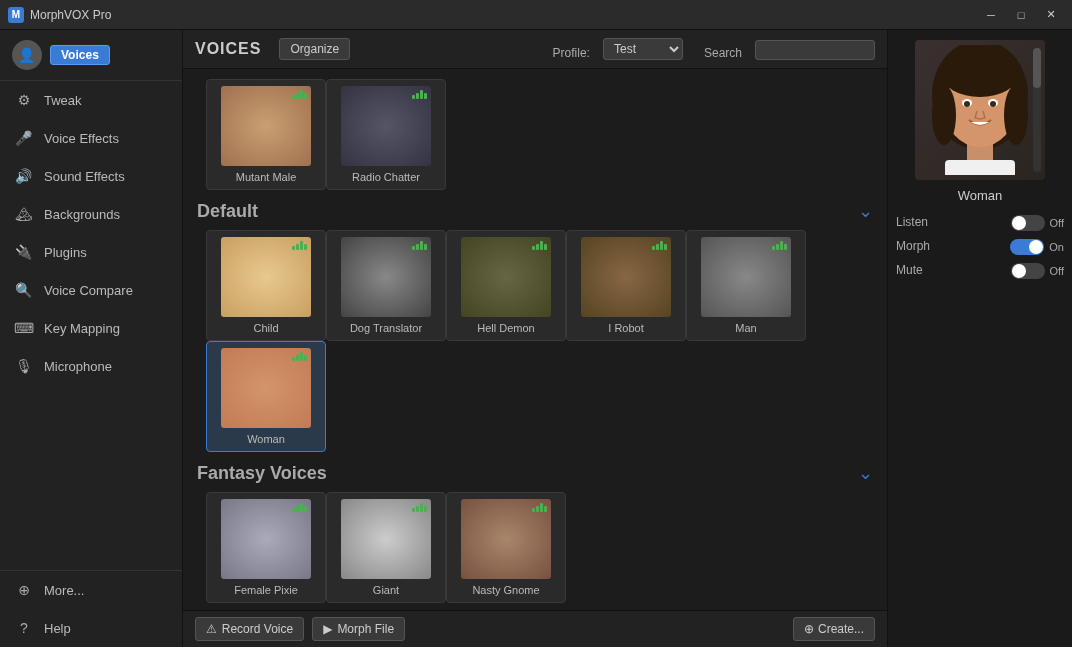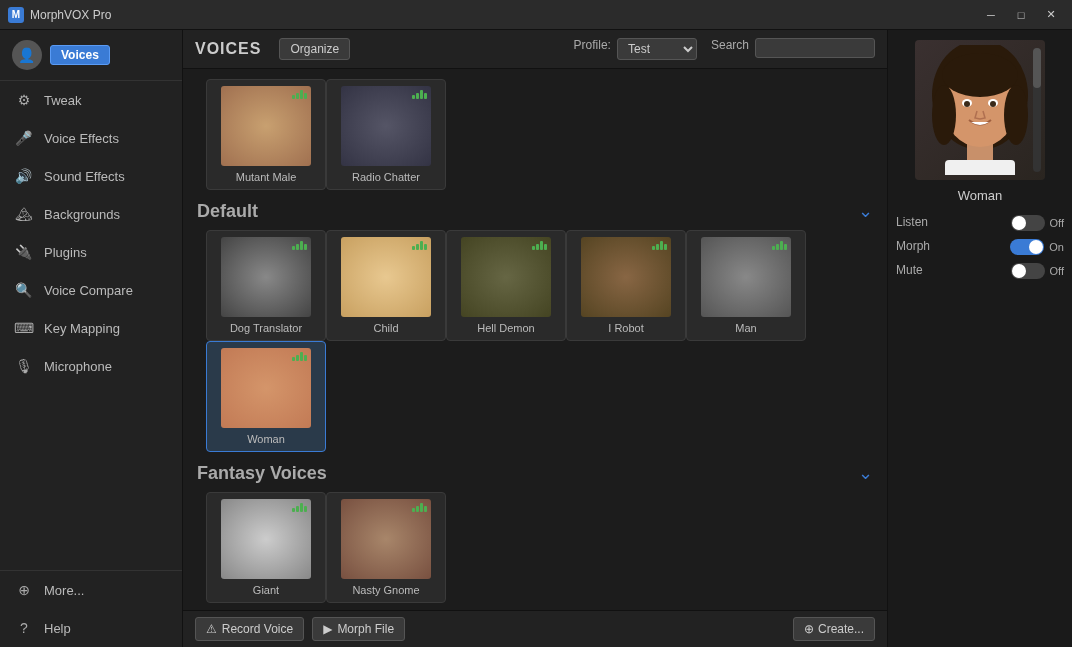--- a/index.html
+++ b/index.html
@@ -134,21 +134,21 @@
       background: #3a3a3a;
       border: 1px solid #555;
       color: #ccc;
       font-size: 12px;
       padding: 3px 10px;
       border-radius: 3px;
       cursor: pointer;
       text-align: right;
     }
     .profile-section {
-      display: flex; align-items: flex-start; gap: 6px; margin-left: auto;
+      display: flex; align-items: flex-end; gap: 13px; margin-left: auto;
     }
     .profile-label { font-size: 12px; color: #aaa; }
     .profile-select {
       background: #3a3a3a;
       border: 1px solid #555;
       color: #ccc;
       font-size: 12px;
       padding: 2px 6px;
       border-radius: 3px;
       cursor: pointer;
@@ -495,40 +495,40 @@
         </div>
 
       <div id="sections-container">
           <div>
             <div class="section-header">
     <span class="section-title">Default</span>
     <span class="section-collapse">⌄</span>
   </div>
             <div class="voice-grid">
               <div class="voice-card">
+      <div class="voice-card-img img-child">
+        <div class="voice-signal">
+    <div class="signal-bar" style="height:4px"></div>
+    <div class="signal-bar" style="height:6px"></div>
+    <div class="signal-bar" style="height:9px"></div>
+    <div class="signal-bar" style="height:6px"></div>
+  </div>
+      </div>
+      <span class="voice-name">Child</span>
+    </div>
+              <div class="voice-card">
       <div class="voice-card-img img-dog">
         <div class="voice-signal">
     <div class="signal-bar" style="height:4px"></div>
     <div class="signal-bar" style="height:6px"></div>
     <div class="signal-bar" style="height:9px"></div>
     <div class="signal-bar" style="height:6px"></div>
   </div>
       </div>
       <span class="voice-name">Dog Translator</span>
-    </div>
-              <div class="voice-card">
-      <div class="voice-card-img img-child">
-        <div class="voice-signal">
-    <div class="signal-bar" style="height:4px"></div>
-    <div class="signal-bar" style="height:6px"></div>
-    <div class="signal-bar" style="height:9px"></div>
-    <div class="signal-bar" style="height:6px"></div>
-  </div>
-      </div>
-      <span class="voice-name">Child</span>
     </div>
               <div class="voice-card">
       <div class="voice-card-img img-demon">
         <div class="voice-signal">
     <div class="signal-bar" style="height:4px"></div>
     <div class="signal-bar" style="height:6px"></div>
     <div class="signal-bar" style="height:9px"></div>
     <div class="signal-bar" style="height:6px"></div>
   </div>
       </div>
@@ -568,20 +568,31 @@
       <span class="voice-name">Woman</span>
     </div>
             </div>
           </div>
           <div>
             <div class="section-header">
     <span class="section-title">Fantasy Voices</span>
     <span class="section-collapse">⌄</span>
   </div>
             <div class="voice-grid">
+              <div class="voice-card">
+      <div class="voice-card-img img-pixie">
+        <div class="voice-signal">
+    <div class="signal-bar" style="height:4px"></div>
+    <div class="signal-bar" style="height:6px"></div>
+    <div class="signal-bar" style="height:9px"></div>
+    <div class="signal-bar" style="height:6px"></div>
+  </div>
+      </div>
+      <span class="voice-name">Female Pixie</span>
+    </div>
               <div class="voice-card">
       <div class="voice-card-img img-giant">
         <div class="voice-signal">
     <div class="signal-bar" style="height:4px"></div>
     <div class="signal-bar" style="height:6px"></div>
     <div class="signal-bar" style="height:9px"></div>
     <div class="signal-bar" style="height:6px"></div>
   </div>
       </div>
       <span class="voice-name">Giant</span>

